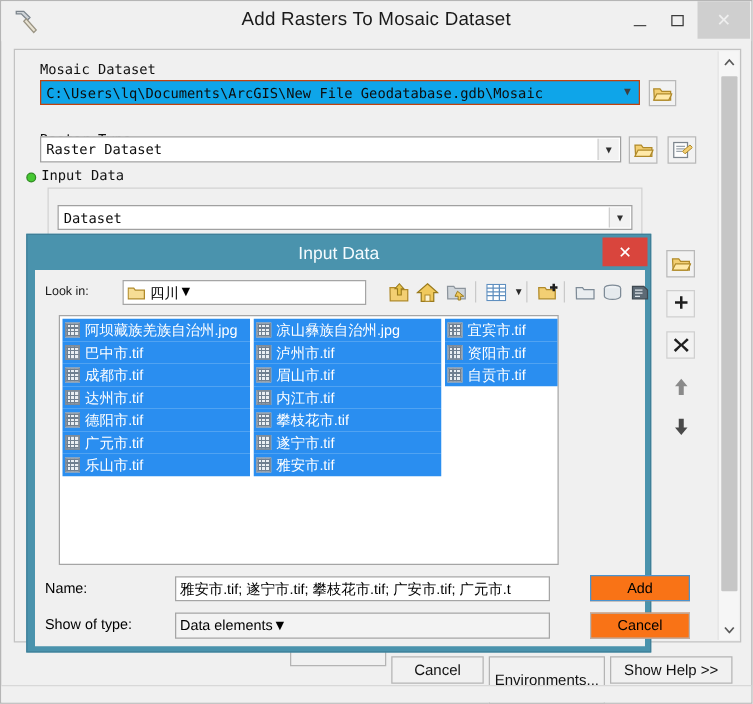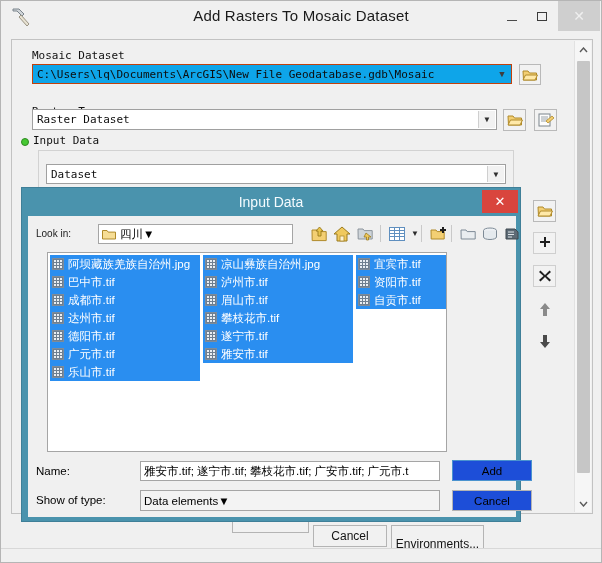--- a/index.html
+++ b/index.html
@@ -159,21 +159,21 @@
     background:#fff;border:1px solid #a5a5a5;box-sizing:border-box;
     display:flex;align-items:center;padding-left:3px;font-size:11.5px;overflow:hidden;white-space:nowrap;
   }
   .type-lbl{position:absolute;left:8px;top:278px;font-size:11.5px;}
   .type-box{
     position:absolute;left:112px;top:274px;width:300px;height:21px;
     background:#f3f3f3;border:1px solid #a5a5a5;box-sizing:border-box;
     display:flex;align-items:center;padding-left:3px;font-size:11.5px;
   }
   .mbtn{
-    position:absolute;left:424px;width:80px;height:21px;background:#1d4ed8;
+    position:absolute;left:444px;width:80px;height:21px;background:#f97316;
     border:1px solid #b4b4b4;box-sizing:border-box;display:flex;
     align-items:center;justify-content:center;font-size:11.5px;
   }
   .mbtn.add{top:244px;border:1px solid #4a93cf;}
   .mbtn.cancel{top:274px;}
   .statusbar{
     position:absolute;left:0;bottom:0;width:600px;height:14px;
     background:#f0f0f0;border-top:1px solid #d8d8d8;box-sizing:border-box;
   }
 </style>
@@ -287,20 +287,23 @@
   </div>
 
   <div class="btn" style="left:231px;top:500px;width:77px;height:32px;">
     <span>OK</span>
   </div>
   <div class="btn" style="left:312px;top:524px;width:74px;height:22px;">
     <span>Cancel</span>
   </div>
   <div class="btn" style="left:390px;top:524px;width:93px;height:38px;">
     <span>Environments...</span>
+  </div>
+  <div class="btn" style="left:487px;top:524px;width:98px;height:22px;">
+    <span>Show Help &gt;&gt;</span>
   </div>
   <div class="statusbar"></div>
 
   <div class="modal">
     <div class="modal-title">Input Data</div>
     <div class="modal-close">
       <span>✕</span>
     </div>
 
     <div class="modal-body">
@@ -407,20 +410,24 @@
             <div class="fitem sel">
               <span class="rico"></span>
               <span class="lbltxt">泸州市.tif</span>
             </div>
             <div class="fitem sel">
               <span class="rico"></span>
               <span class="lbltxt">眉山市.tif</span>
             </div>
             <div class="fitem sel">
               <span class="rico"></span>
+              <span class="lbltxt">内江市.tif</span>
+            </div>
+            <div class="fitem sel">
+              <span class="rico"></span>
               <span class="lbltxt">攀枝花市.tif</span>
             </div>
             <div class="fitem sel">
               <span class="rico"></span>
               <span class="lbltxt">遂宁市.tif</span>
             </div>
             <div class="fitem sel">
               <span class="rico"></span>
               <span class="lbltxt">雅安市.tif</span>
             </div>

